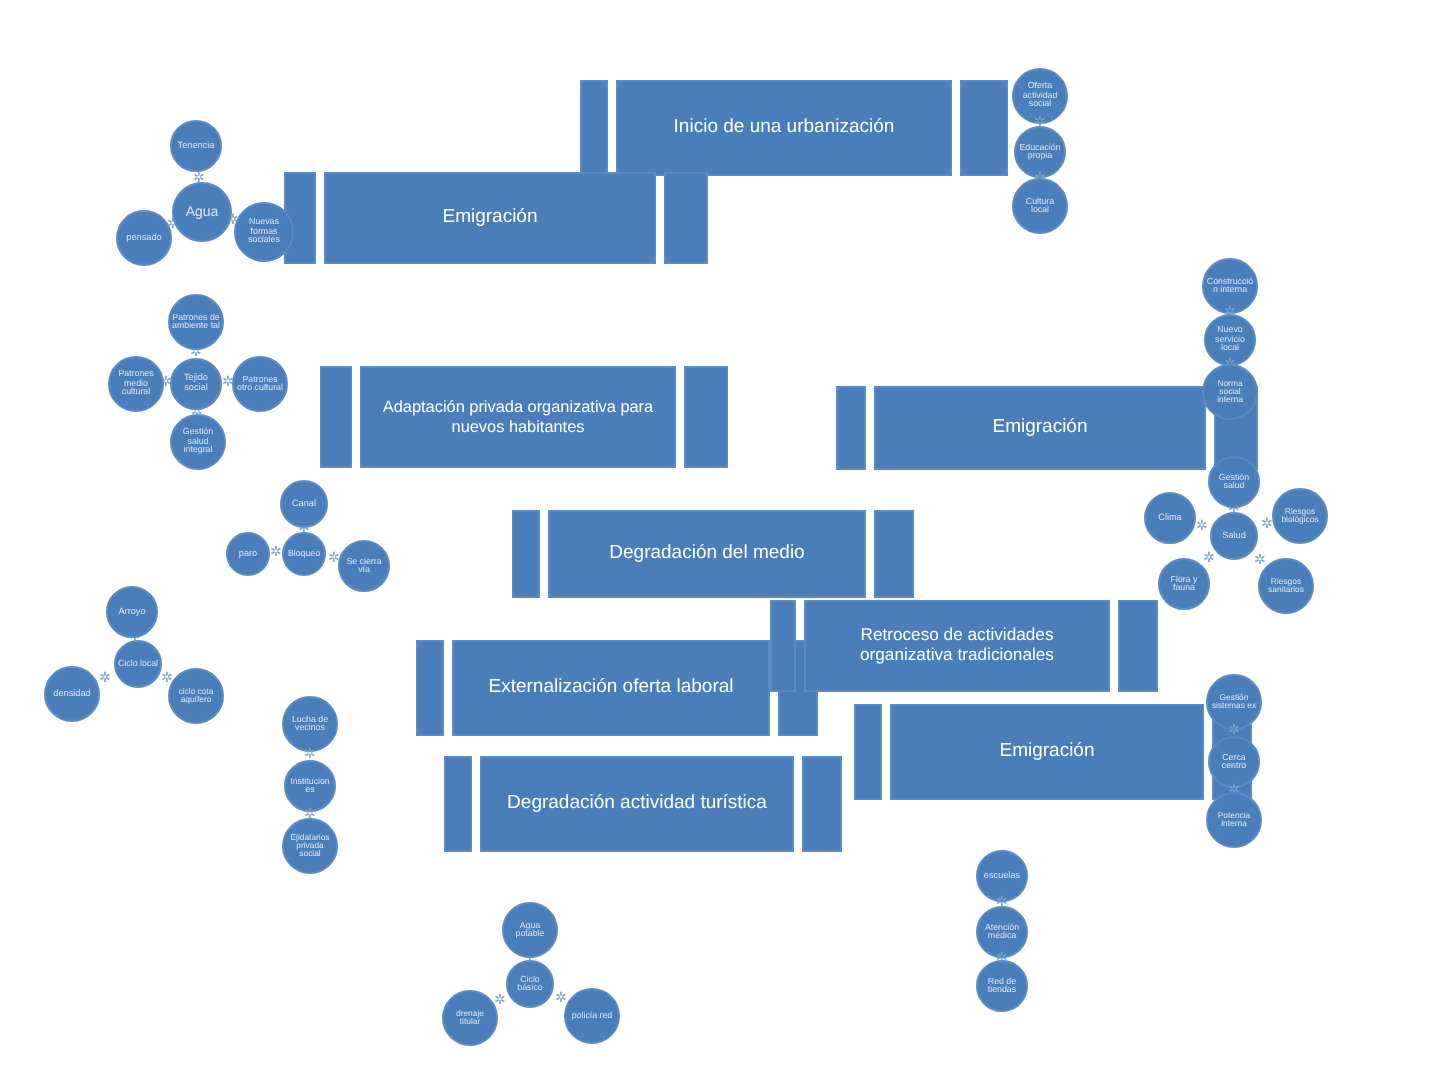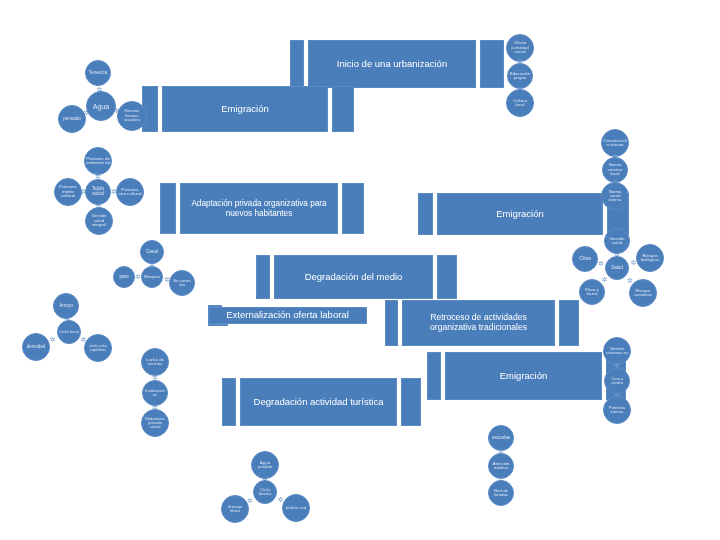--- a/index.html
+++ b/index.html
@@ -88,21 +88,21 @@
       <div class="bar-gap"></div>
       <div class="bar-cap" style="width: 22px;"></div>
     </div>
     <div class="bar-group" style="left: 208px; top: 255px; height: 44px; padding-left: 48px;">
       <div class="bar-cap" style="width: 14px;"></div>
       <div class="bar-gap"></div>
       <div class="bar-main" style="width: 159px; font-size: 9.5px;">Degradación del medio</div>
       <div class="bar-gap"></div>
       <div class="bar-cap" style="width: 20px;"></div>
     </div>
-    <div class="bar-group" style="left: 208px; top: 305px; height: 48px; flex-direction: column;">
+    <div class="bar-group" style="left: 208px; top: 320px; height: 48px;">
       <div class="bar-cap" style="width: 14px;"></div>
       <div class="bar-gap"></div>
       <div class="bar-main" style="width: 159px; font-size: 9.5px;">Externalización oferta laboral</div>
       <div class="bar-gap"></div>
       <div class="bar-cap" style="width: 20px;"></div>
     </div>
     <div class="bar-group" style="left: 385px; top: 300px; height: 46px;">
       <div class="bar-cap" style="width: 13px;"></div>
       <div class="bar-gap"></div>
       <div class="bar-main" style="width: 153px; font-size: 8.6px;">Retroceso de actividades organizativa tradicionales</div>

